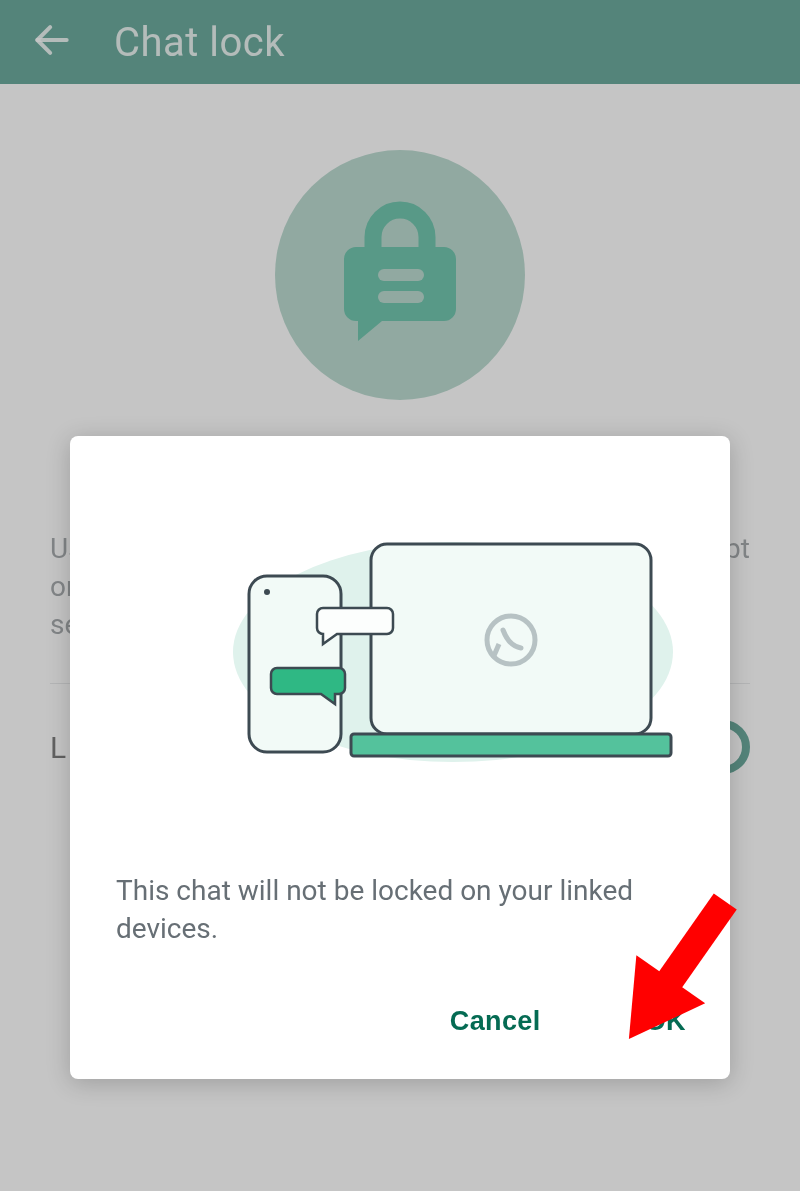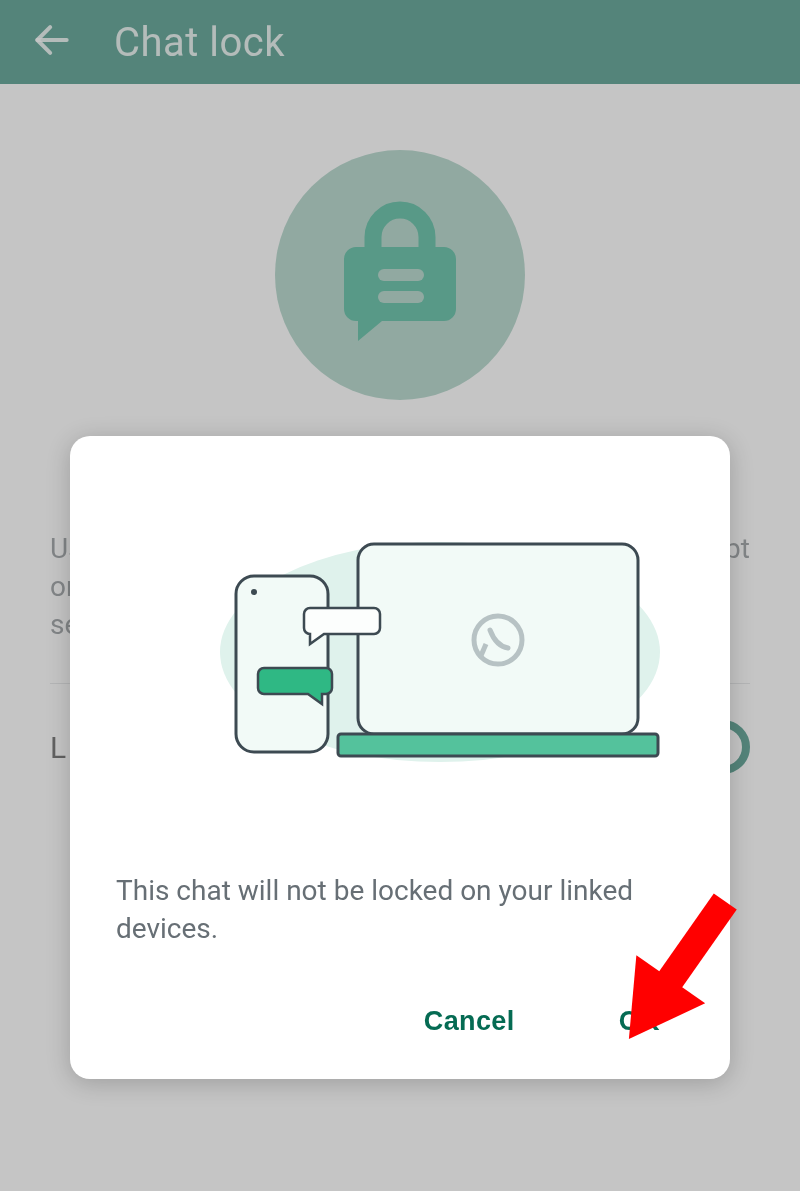--- a/index.html
+++ b/index.html
@@ -51,23 +51,23 @@
     position:absolute; inset:0;
     background: rgba(150,150,150,0.55);
   }
 
   
   .dialog {
     position:absolute;
     left: 70px; right: 70px;
     top: 436px;
     background:#fff;
-    border-radius: 20px;
+    border-radius: 8px;
     box-shadow: 0 4px 24px rgba(0,0,0,0.2);
-    padding: 46px 46px 30px 46px;
+    padding: 46px 20px 30px 46px;
   }
   .dialog .illus-wrap {
     height: 320px;
     display:flex; align-items:center; justify-content:center;
     position:relative;
   }
   .dialog .msg {
     color:#676f75; font-size:28px; line-height:1.35;
     margin-top: 70px;
   }

